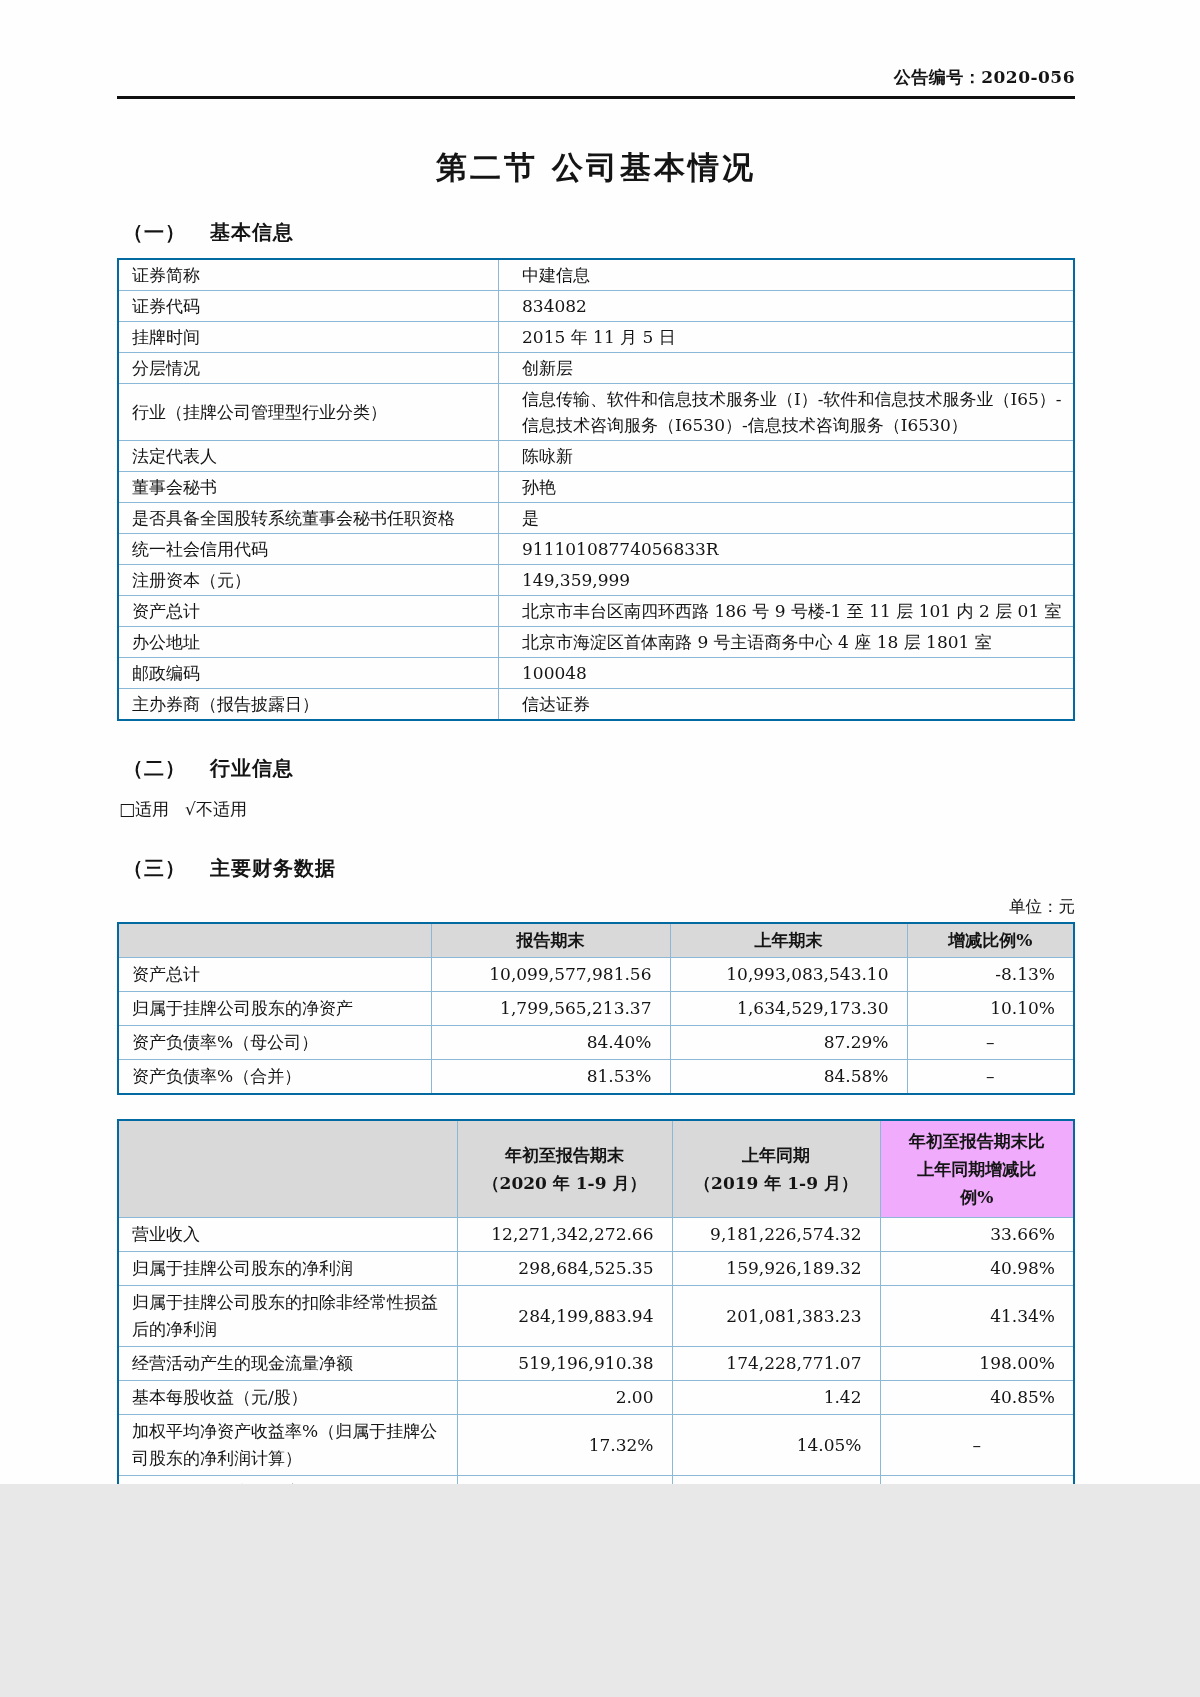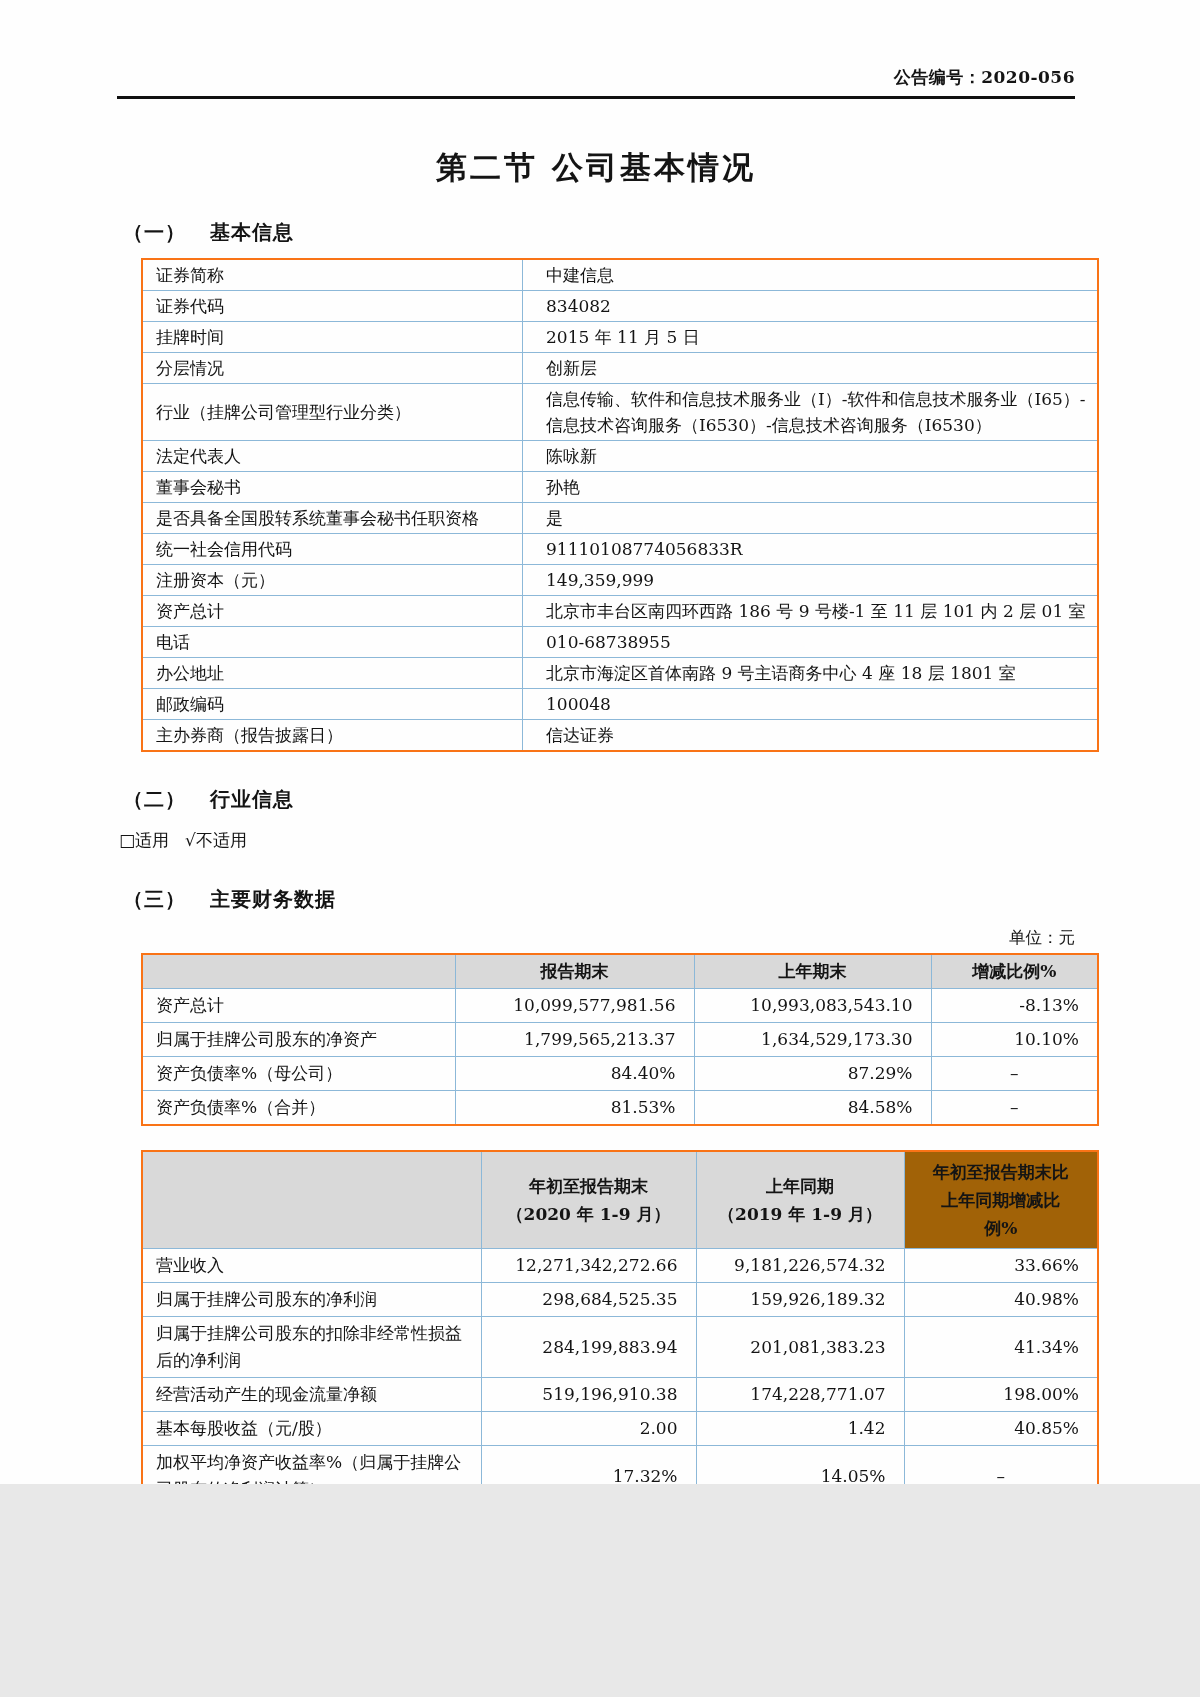--- a/index.html
+++ b/index.html
@@ -16,31 +16,31 @@
   .doc-title{text-align:center;font-size:31px;font-weight:bold;margin:48px 0 0 0;letter-spacing:3px;}
   
   .sec-heading{font-size:20px;font-weight:bold;margin:34px 0 0 6px;letter-spacing:1px;}
   .sec-heading .num{margin-right:24px;}
   .sec-heading.first{margin-top:30px;}
   .applicability{font-size:17px;margin:16px 0 0 2px;}
   .applicability .opt{margin-right:16px;}
   .unit-note{text-align:right;font-size:16.5px;margin:14px 0 4px 0;}
   
   table{border-collapse:collapse;width:100%;table-layout:fixed;font-size:17px;}
-  .tbl{border:2px solid #f97316;margin-left:24px;}
+  .tbl{border:2px solid #0369a1;}
   .tbl td,.tbl th{border:1px solid #8cb8d8;vertical-align:middle;word-break:break-all;}
   
   .basic-tbl{margin-top:12px;}
   .basic-tbl td{padding:2px 10px;line-height:26px;}
   .basic-tbl .label-cell{width:356px;padding-left:13px;}
   .basic-tbl .value-cell{padding-left:23px;}
   
   .fin-tbl td,.fin-tbl th{padding:3px 10px;line-height:27px;}
   .fin-tbl th{background:#d9d9d9;font-weight:bold;text-align:center;white-space:pre-line;}
-  .fin-tbl th.hdr-light{background:#a16207;}
+  .fin-tbl th.hdr-light{background:#f0abfc;}
   .fin-tbl .row-label{text-align:left;padding-left:13px;}
   .fin-tbl .num{text-align:right;padding-right:18px;}
   .fin-tbl .dash{text-align:center;}
   #period-table{margin-top:4px;padding-left:12px;}
   #period-table col.c1{width:313px;} #period-table col.c2{width:239px;}
   #period-table col.c3{width:237px;}
   #ytd-table{margin-top:24px;}
   #ytd-table col.c1{width:339px;} #ytd-table col.c2{width:215px;}
   #ytd-table col.c3{width:208px;}
   #ytd-table th{padding:6px 8px;line-height:28px;}
@@ -99,24 +99,20 @@
           <td class="label-cell">统一社会信用代码</td>
           <td class="value-cell">91110108774056833R</td>
         </tr>
         <tr>
           <td class="label-cell">注册资本（元）</td>
           <td class="value-cell">149,359,999</td>
         </tr>
         <tr>
           <td class="label-cell">资产总计</td>
           <td class="value-cell">北京市丰台区南四环西路 186 号 9 号楼-1 至 11 层 101 内 2 层 01 室</td>
-        </tr>
-        <tr>
-          <td class="label-cell">电话</td>
-          <td class="value-cell">010-68738955</td>
         </tr>
         <tr>
           <td class="label-cell">办公地址</td>
           <td class="value-cell">北京市海淀区首体南路 9 号主语商务中心 4 座 18 层 1801 室</td>
         </tr>
         <tr>
           <td class="label-cell">邮政编码</td>
           <td class="value-cell">100048</td>
         </tr>
         <tr>

